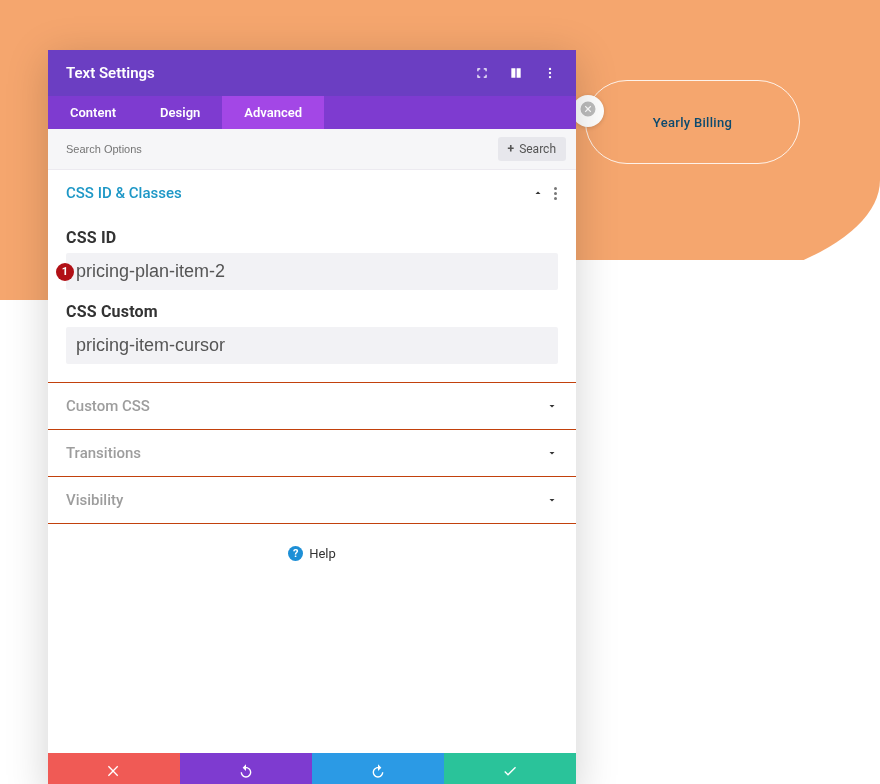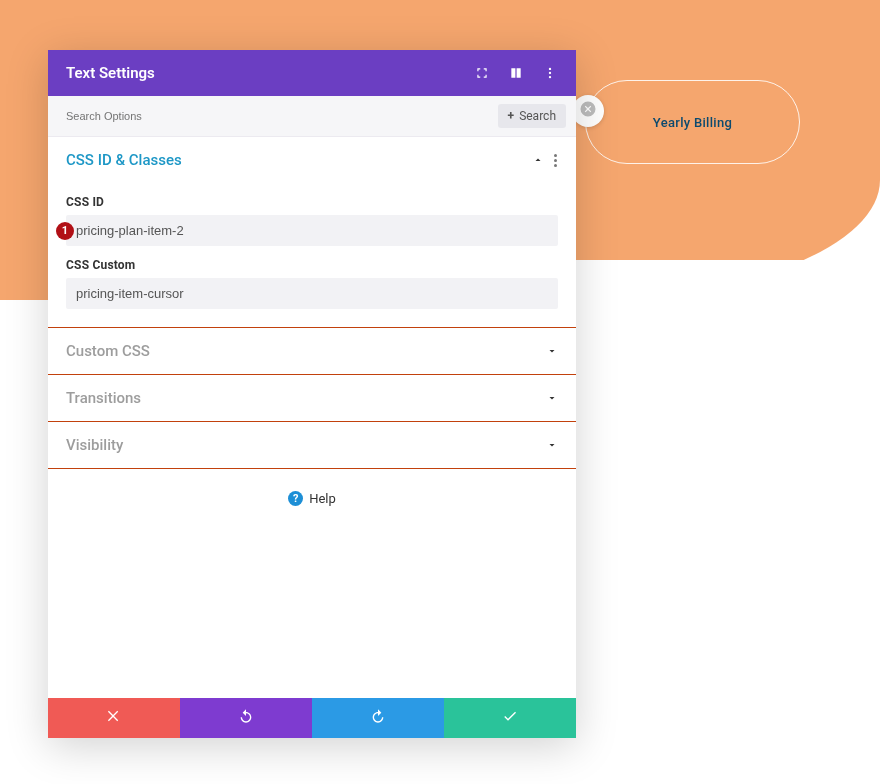--- a/index.html
+++ b/index.html
@@ -135,33 +135,33 @@
     color:#9d9d9d;
   }
   .section-title.active { color:#1d97c6; }
   .section-actions { display:flex; align-items:center; gap:10px; color:#555; }
   .chev { display:inline-flex; }
   .chev svg{ width:12px; height:12px; fill:#333; }
   .dots-v { width:4px; display:flex; flex-direction:column; gap:2px;}
   .dots-v span{ width:3px; height:3px; background:#777; border-radius:50%; }
   .section-body { padding: 0 18px 18px 18px; }
   .field-label {
-    font-size:12px;
+    font-size:16px;
     font-weight:700;
     color:#333;
     margin:12px 0 6px 0;
     letter-spacing:.2px;
   }
   .field-row { position:relative; }
   .text-field {
     width:100%;
     background:#f2f2f5;
     border:none;
     padding:8px 10px;
-    font-size:13px;
+    font-size:18px;
     color:#555;
     outline:none;
     border-radius:2px;
   }
   .badge-1 {
     position:absolute;
     left:-10px;
     top:50%;
     transform:translateY(-50%);
     width:18px; height:18px;
@@ -240,20 +240,25 @@
       <span>
         <svg viewBox="0 0 24 24">
             <circle cx="12" cy="5" r="2"></circle>
             <circle cx="12" cy="12" r="2"></circle>
             <circle cx="12" cy="19" r="2"></circle>
           </svg>
       </span>
     </div>
   </div>
 
+  <div class="tabs">
+    <div class="tab">Content</div>
+    <div class="tab">Design</div>
+    <div class="tab active">Advanced</div>
+  </div>
 
   <div class="search-bar">
     <input class="search-input" placeholder="Search Options" style="">
     <div class="filter-btn">
       <span style="font-weight:700;">+</span>
       <span>Search</span>
     </div>
   </div>
 
   <div class="section">

